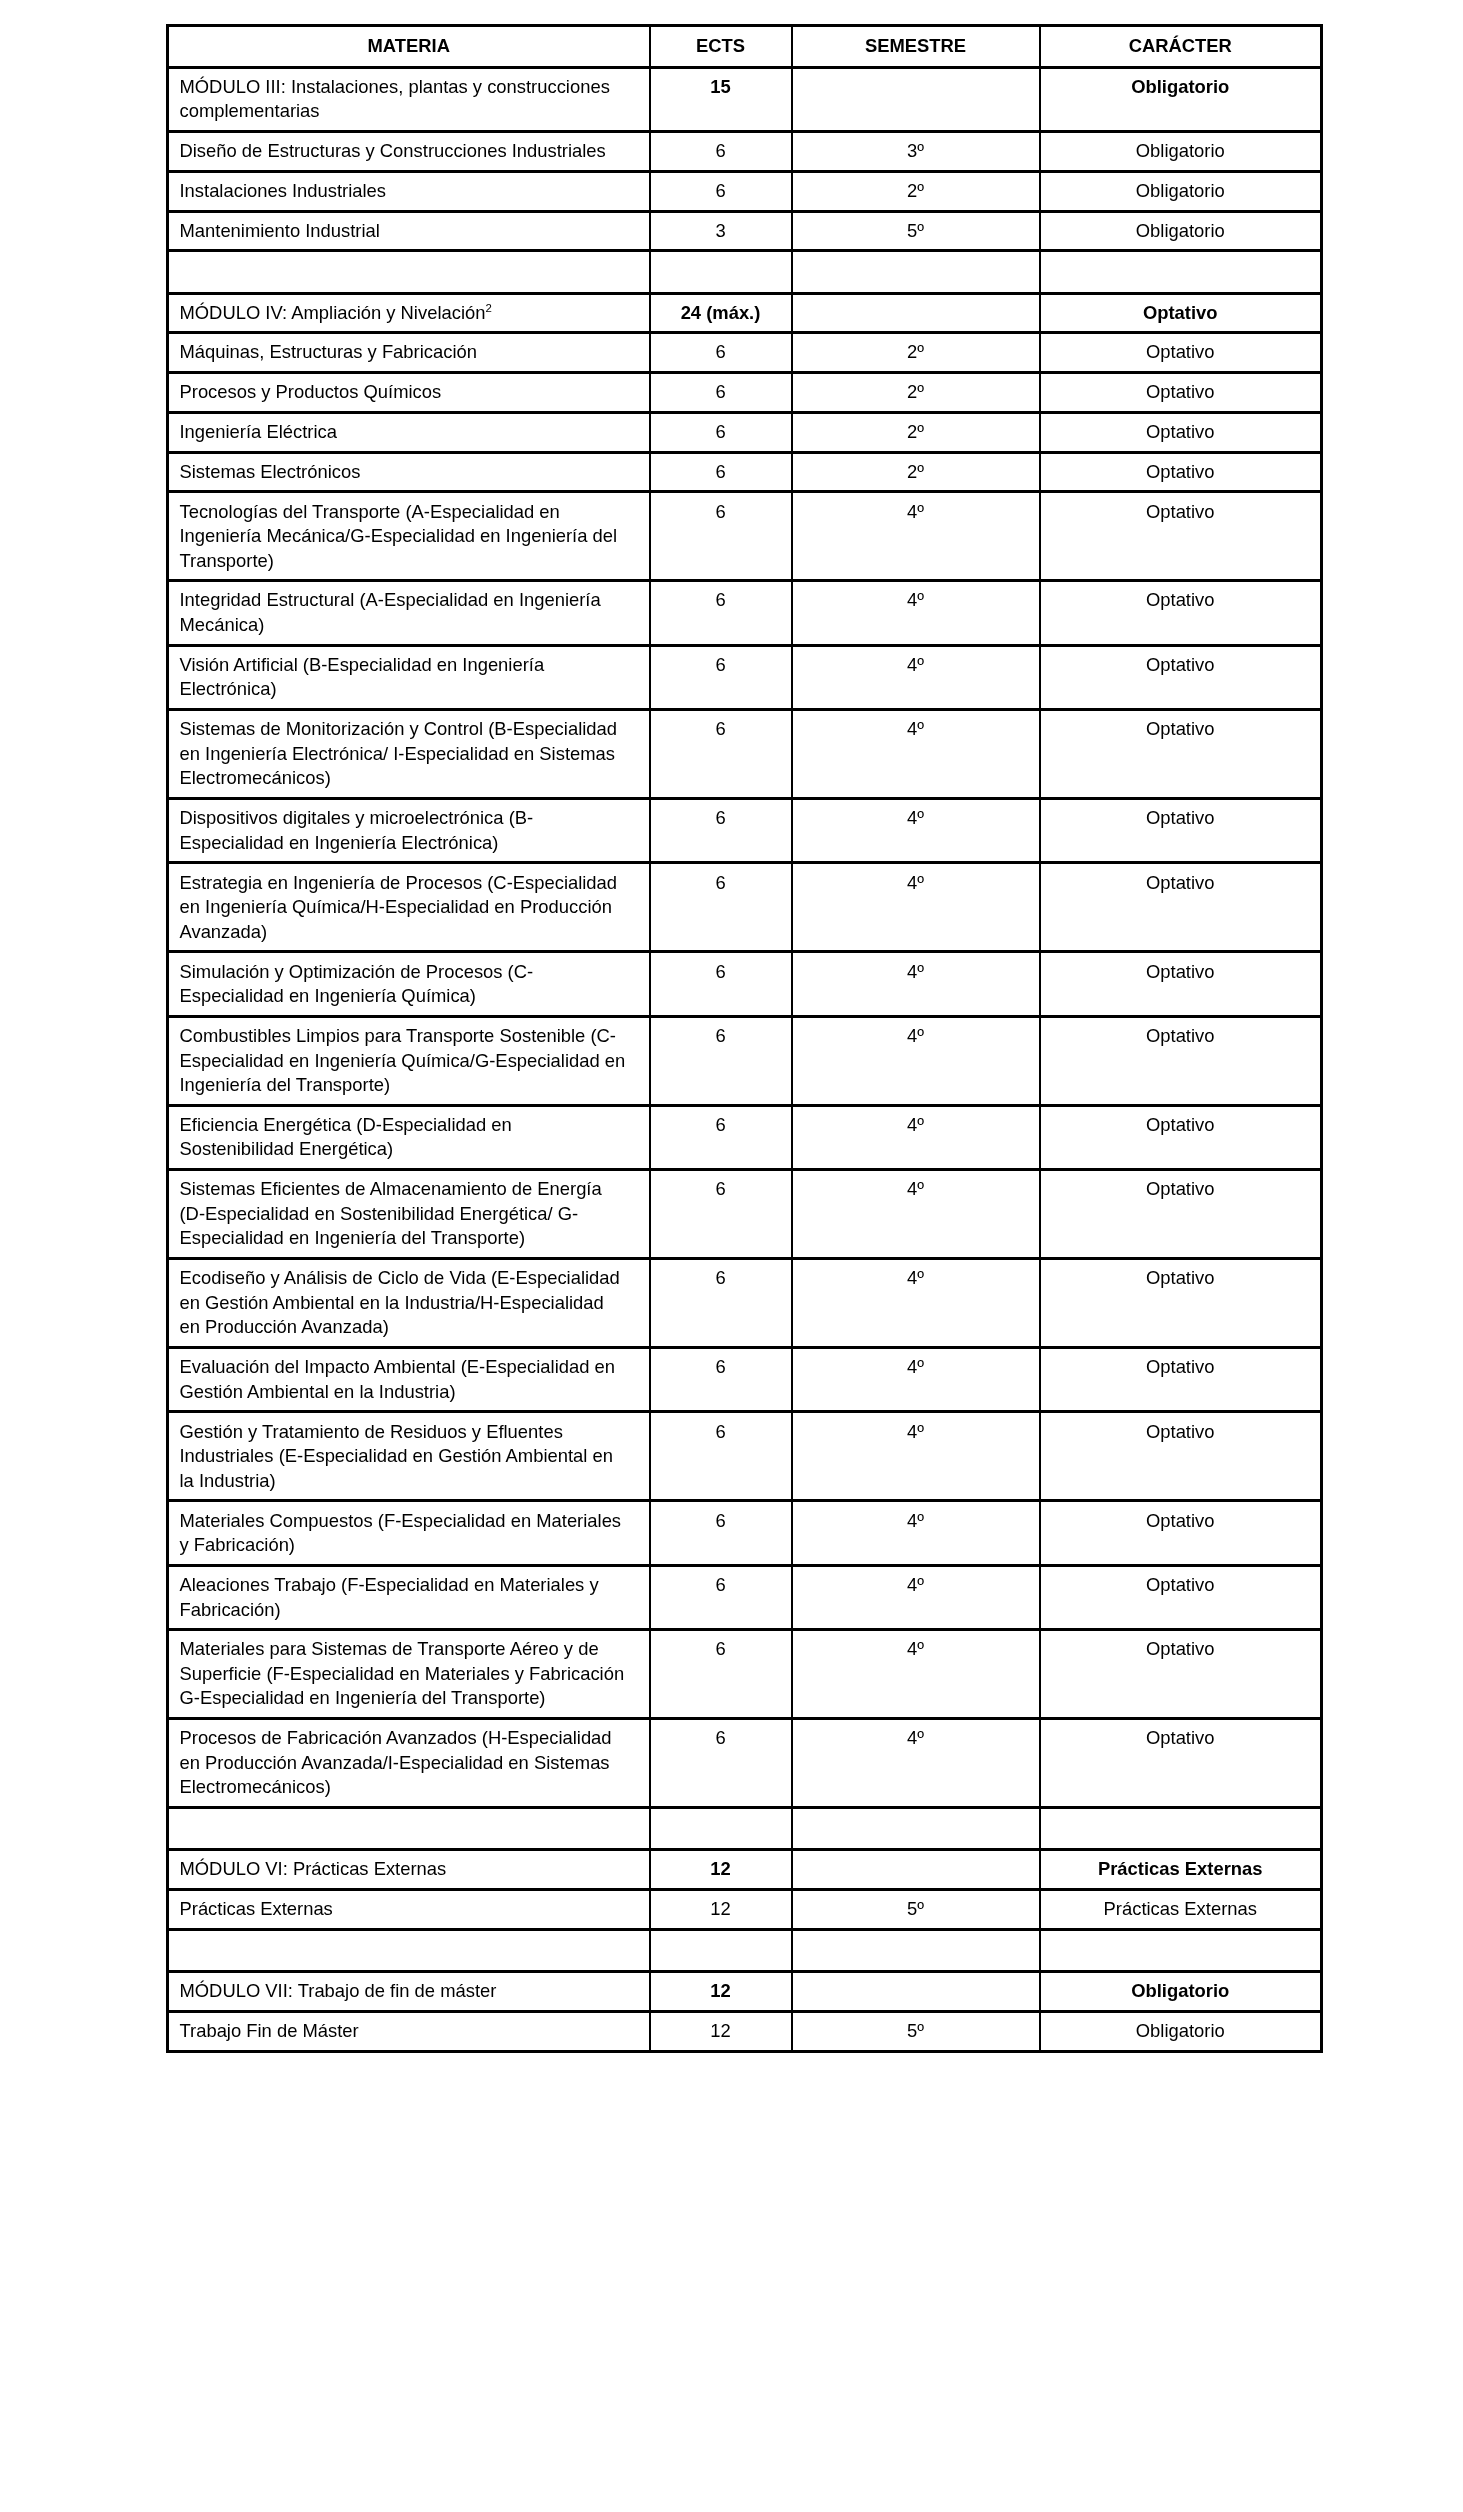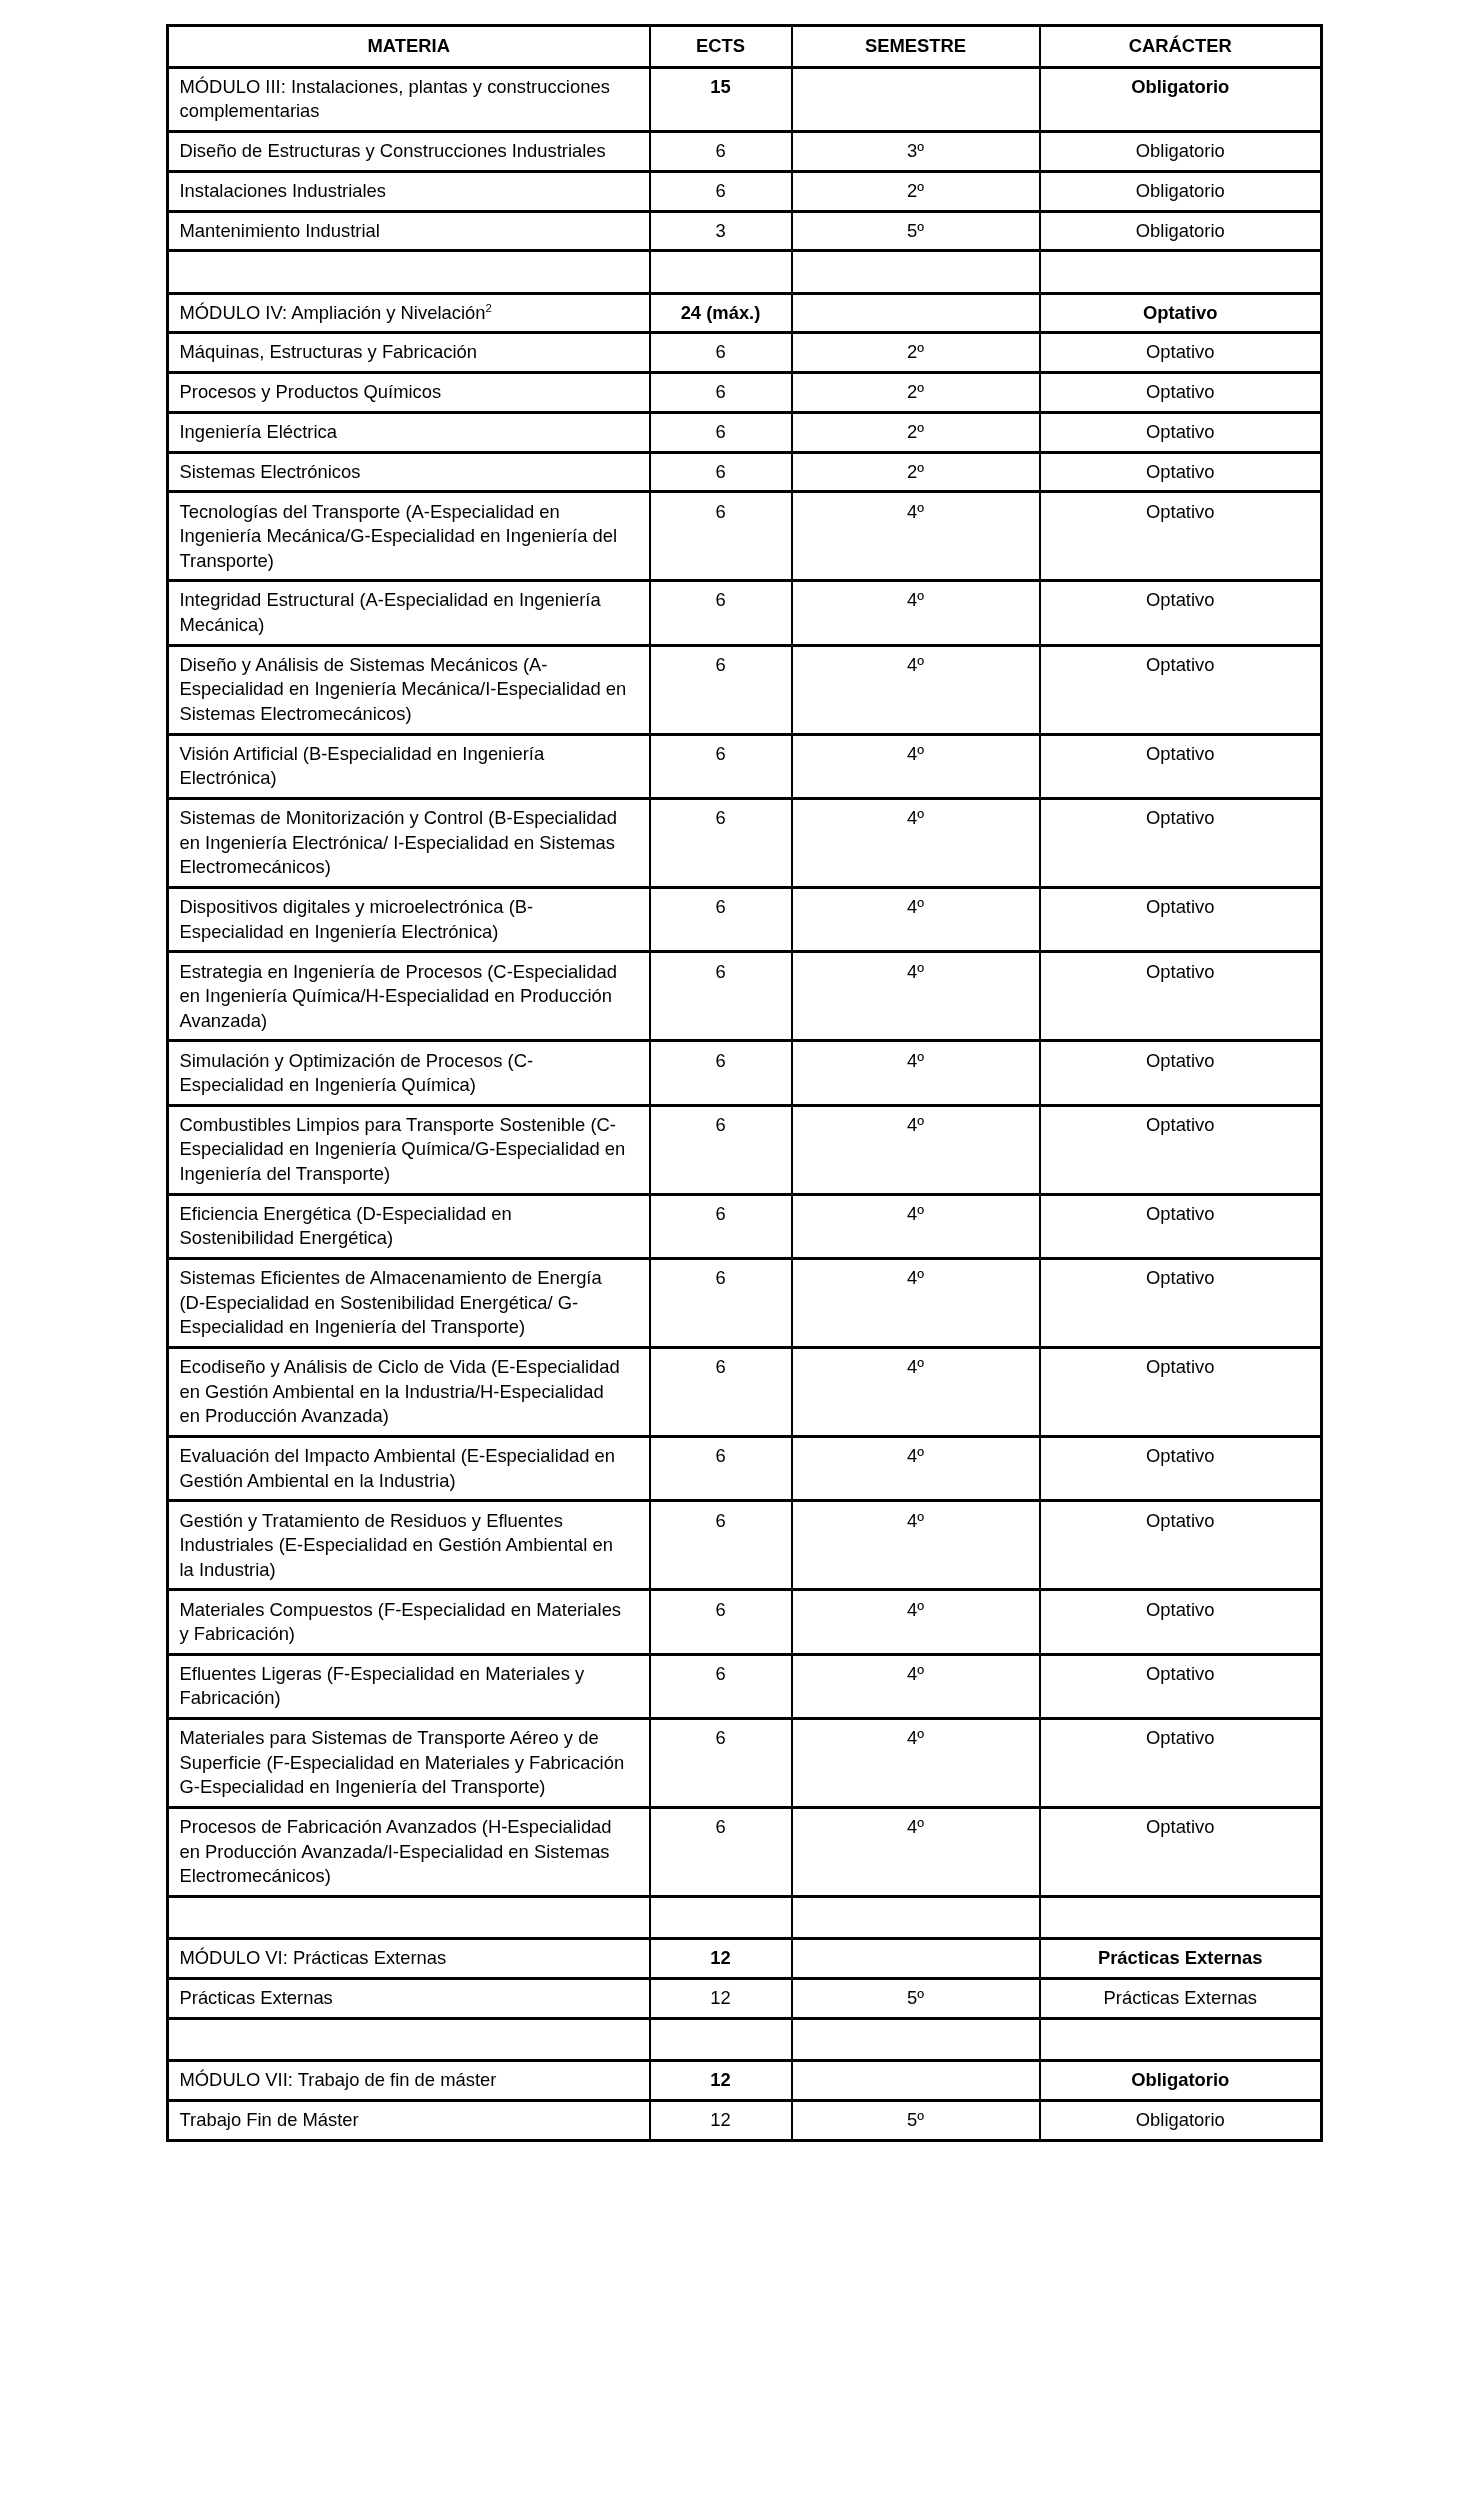--- a/index.html
+++ b/index.html
@@ -129,26 +129,20 @@
           <td>4º</td>
           <td>Optativo</td>
         </tr>
         <tr class="course">
           <td class="materia"><b>Integridad Estructural</b> (A-Especialidad en Ingeniería Mecánica)</td>
           <td>6</td>
           <td>4º</td>
           <td>Optativo</td>
         </tr>
         <tr class="course">
-          <td class="materia"><b>Diseño y Análisis de Sistemas Mecánicos</b> (A-Especialidad en Ingeniería Mecánica/I-Especialidad en Sistemas Electromecánicos)</td>
-          <td>6</td>
-          <td>4º</td>
-          <td>Optativo</td>
-        </tr>
-        <tr class="course">
           <td class="materia"><b>Visión Artificial</b> (B-Especialidad en Ingeniería Electrónica)</td>
           <td>6</td>
           <td>4º</td>
           <td>Optativo</td>
         </tr>
         <tr class="course">
           <td class="materia"><b>Sistemas de Monitorización y Control</b> (B-Especialidad en Ingeniería Electrónica/ I-Especialidad en Sistemas Electromecánicos)</td>
           <td>6</td>
           <td>4º</td>
           <td>Optativo</td>
@@ -207,21 +201,21 @@
           <td>4º</td>
           <td>Optativo</td>
         </tr>
         <tr class="course">
           <td class="materia"><b>Materiales Compuestos</b> (F-Especialidad en Materiales y Fabricación)</td>
           <td>6</td>
           <td>4º</td>
           <td>Optativo</td>
         </tr>
         <tr class="course">
-          <td class="materia"><b>Efluentes Ligeras</b> (F-Especialidad en Materiales y Fabricación)</td>
+          <td class="materia"><b>Aleaciones Trabajo</b> (F-Especialidad en Materiales y Fabricación)</td>
           <td>6</td>
           <td>4º</td>
           <td>Optativo</td>
         </tr>
         <tr class="course">
           <td class="materia"><b>Materiales para Sistemas de Transporte Aéreo y de Superficie</b> (F-Especialidad en Materiales y Fabricación G-Especialidad en Ingeniería del Transporte)</td>
           <td>6</td>
           <td>4º</td>
           <td>Optativo</td>
         </tr>

